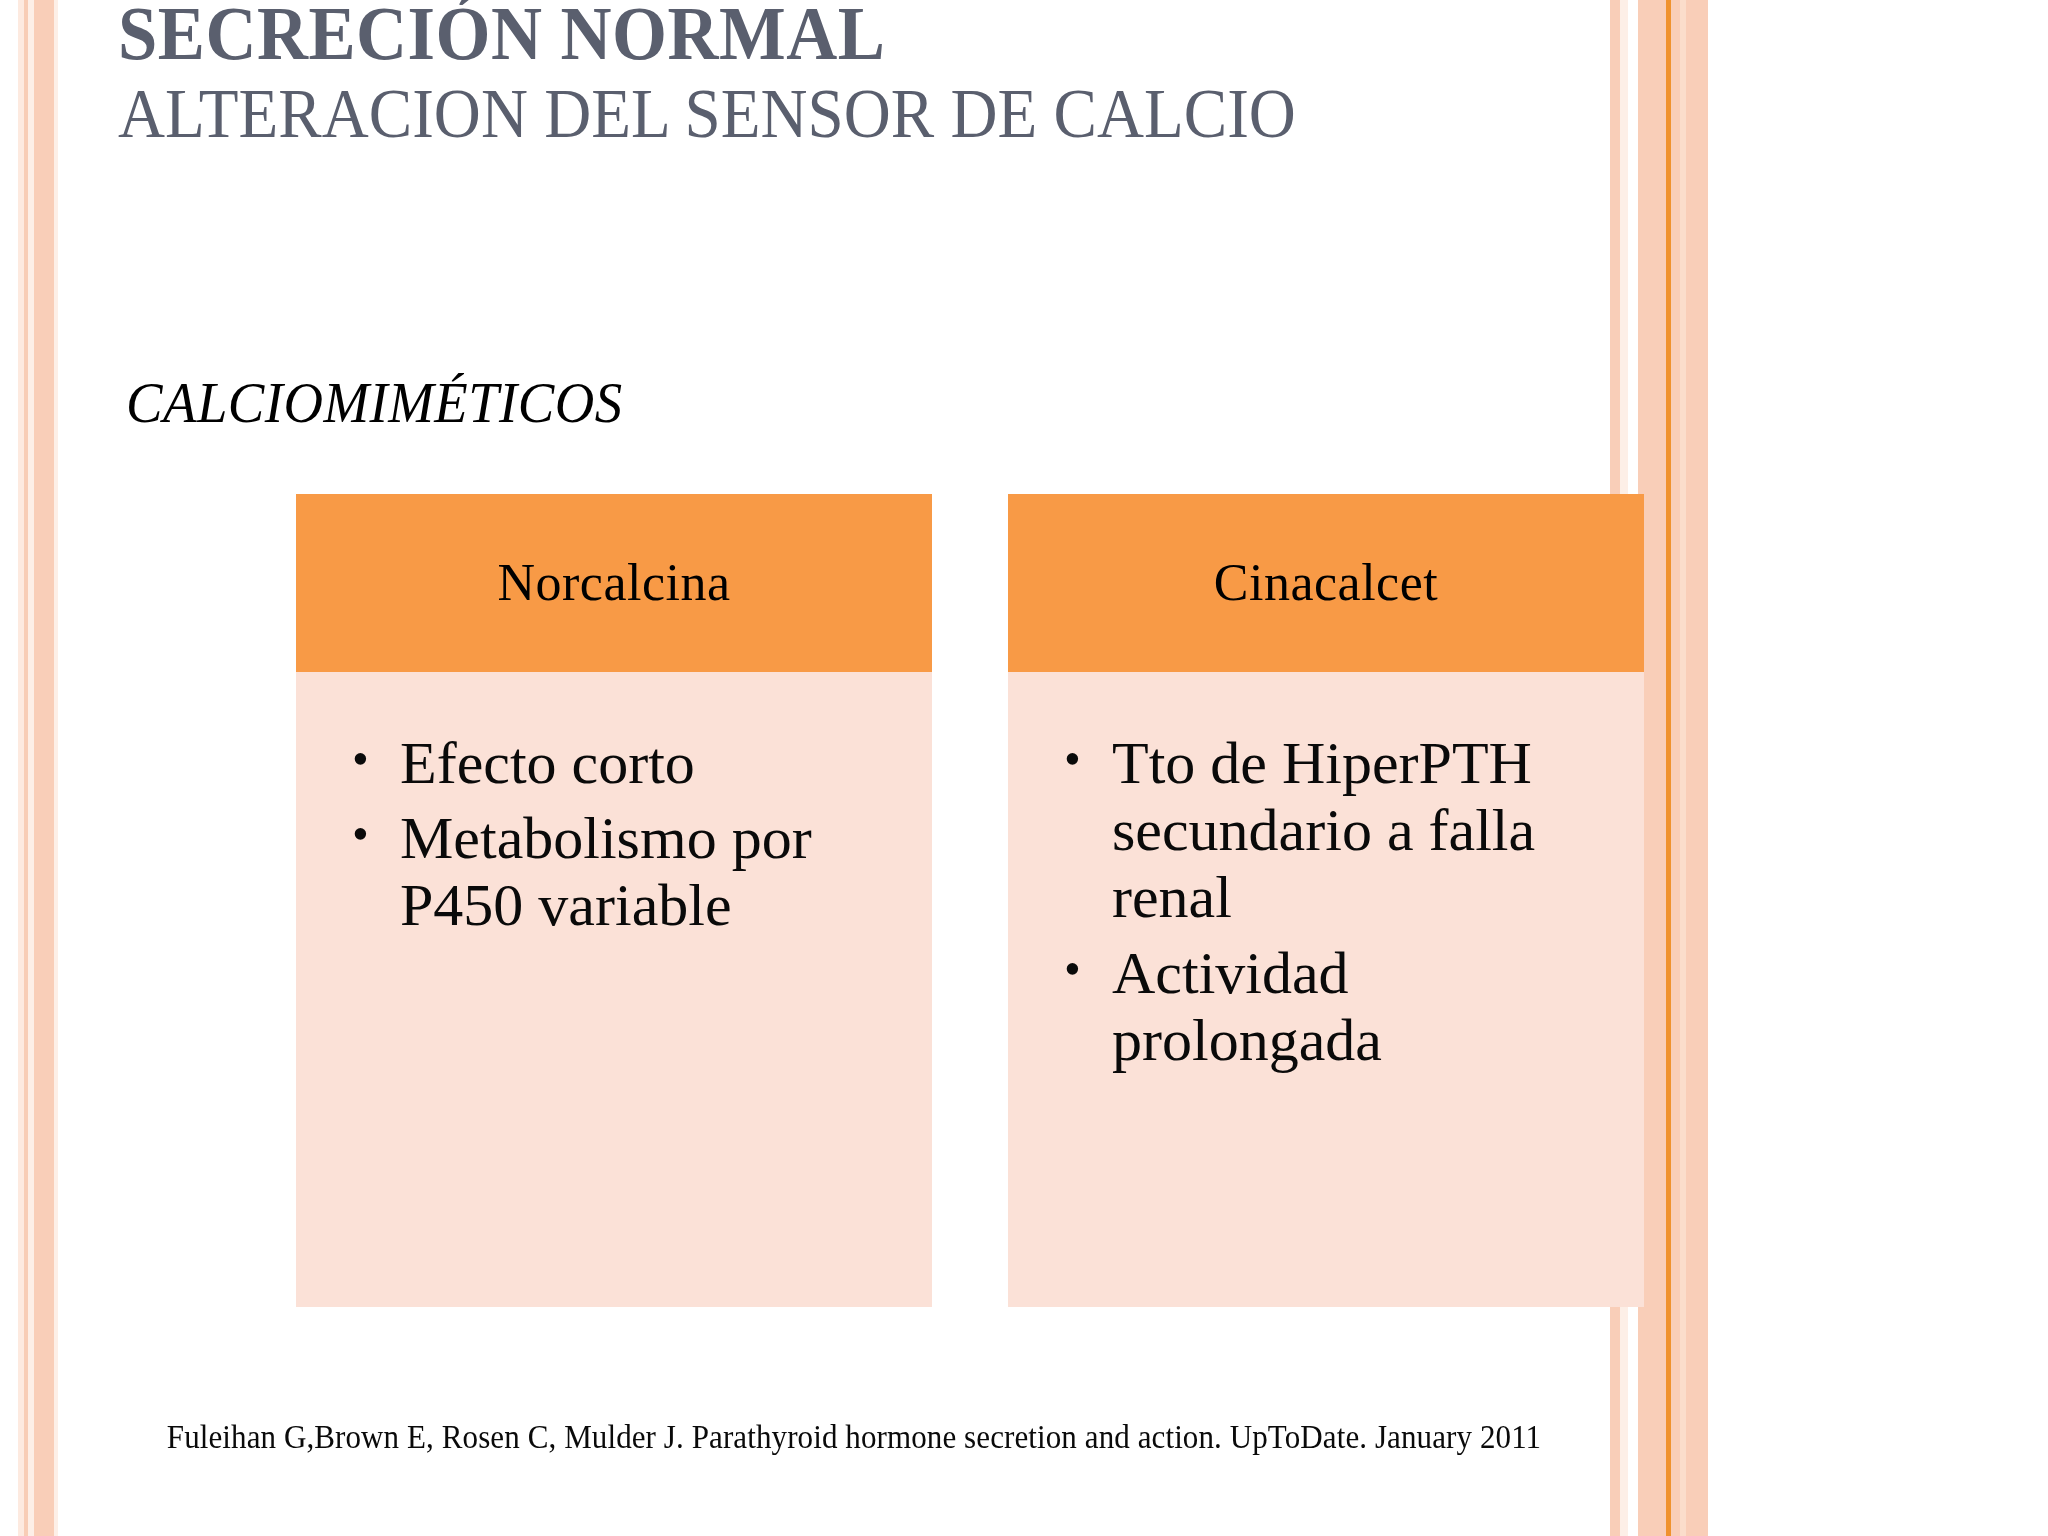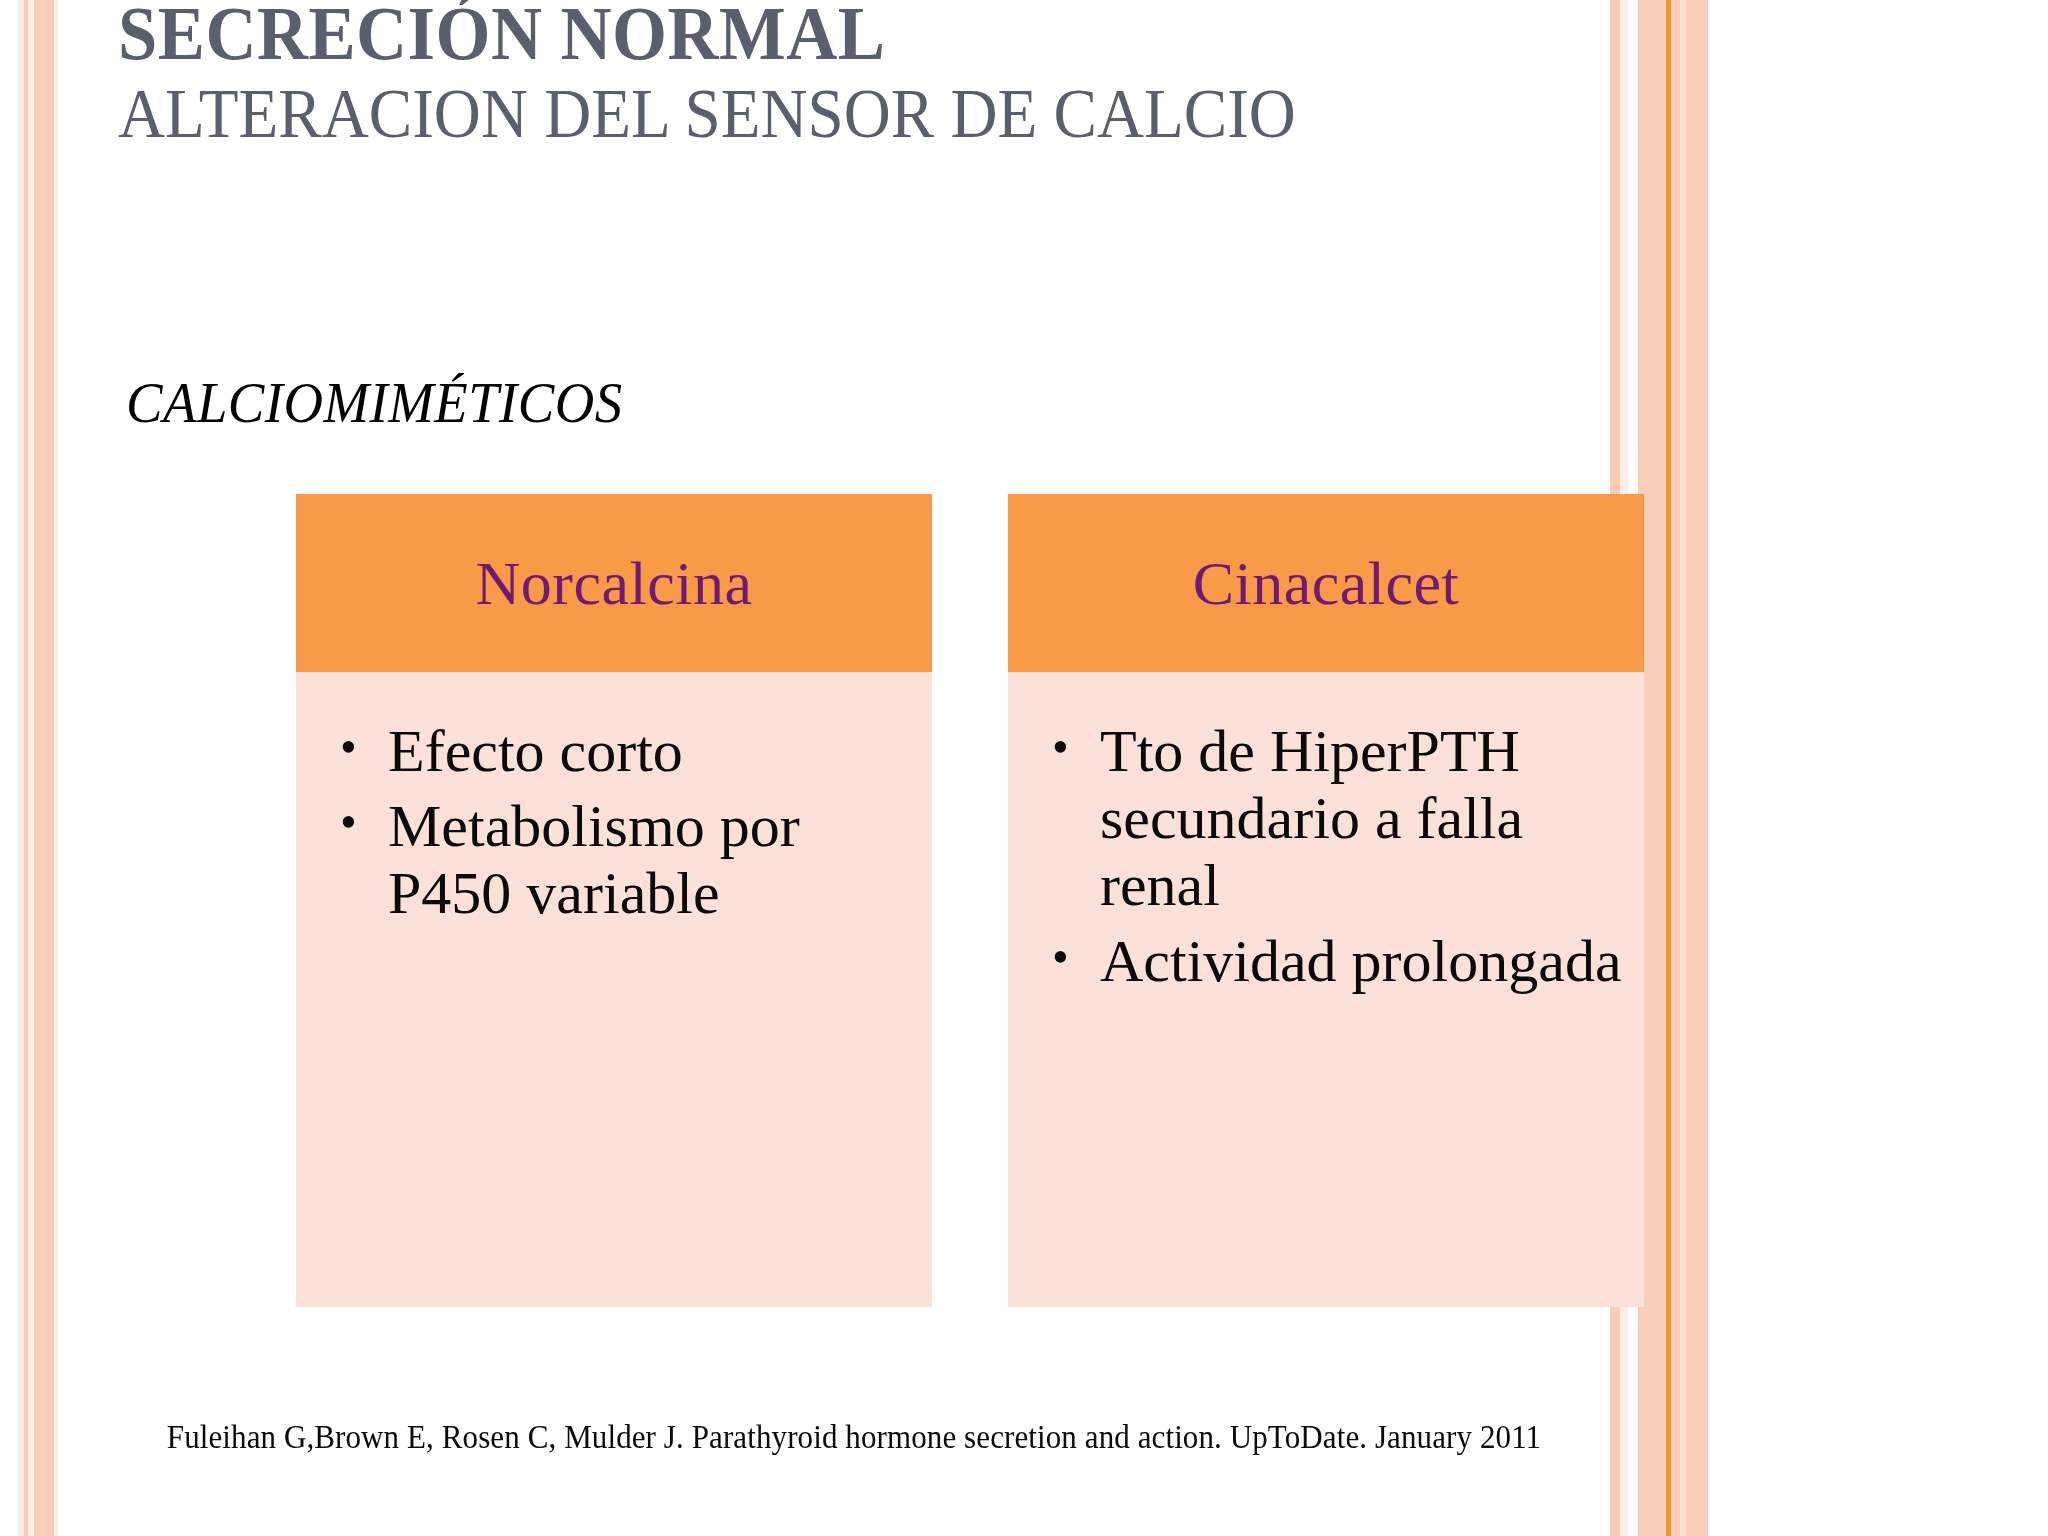--- a/index.html
+++ b/index.html
@@ -78,36 +78,36 @@
   .compare-column { width: 636px; }
 
   .column-header {
     background: #F89A46;
     height: 178px;
     display: flex;
     align-items: center;
     justify-content: center;
   }
   .column-header-label {
-    color: #701a75;
-    font-size: 62px;
+    color: #000000;
+    font-size: 52px;
     font-weight: normal;
     line-height: 1;
     letter-spacing: 0.5px;
   }
 
   .column-body {
     background: #FBE1D7;
     min-height: 635px;
     padding: 42px 18px 40px 34px;
     box-sizing: border-box;
   }
   .bullet-list {
     list-style: none;
-    margin: 4px;
+    margin: 16px;
     padding: 0;
   }
   .bullet-item {
     position: relative;
     padding-left: 54px;
     margin: 0 0 8px 0;
     font-size: 60px;
     line-height: 1.12;
     color: #0a0a0a;
   }

